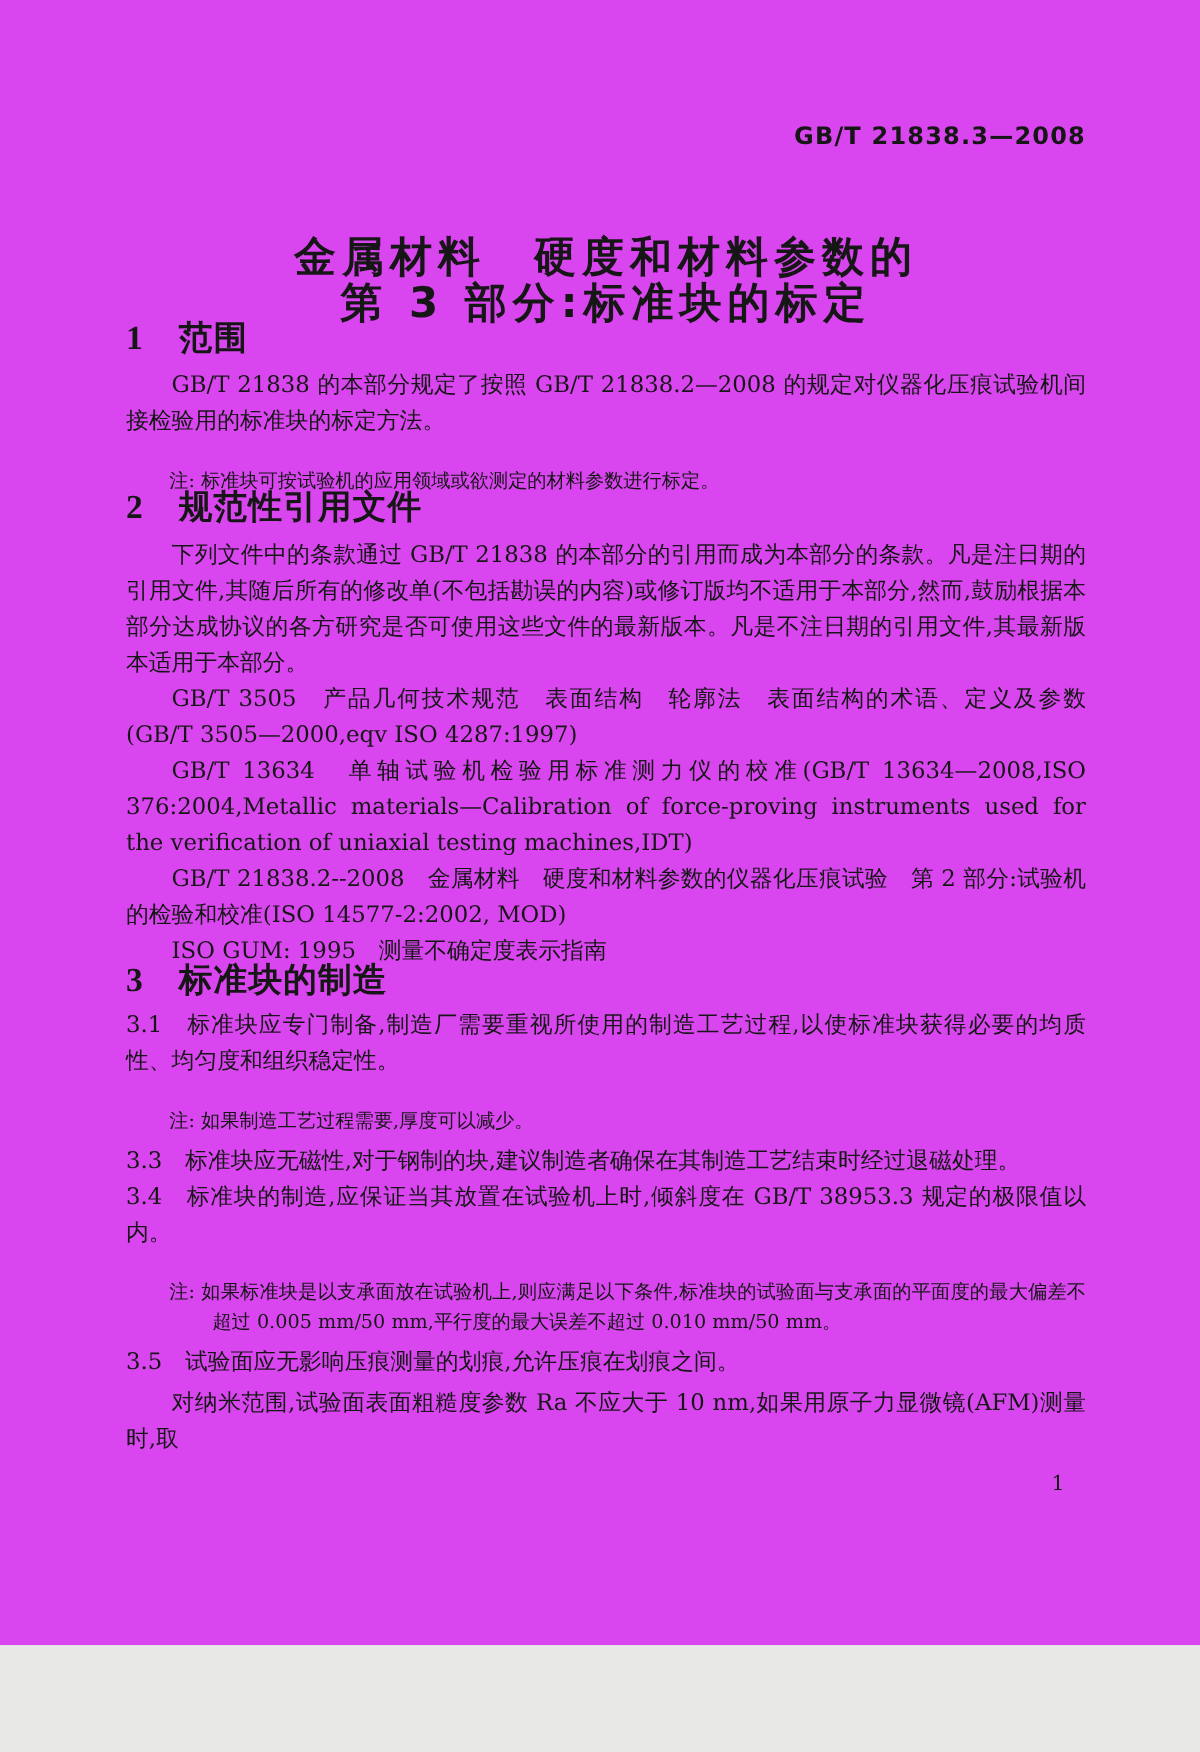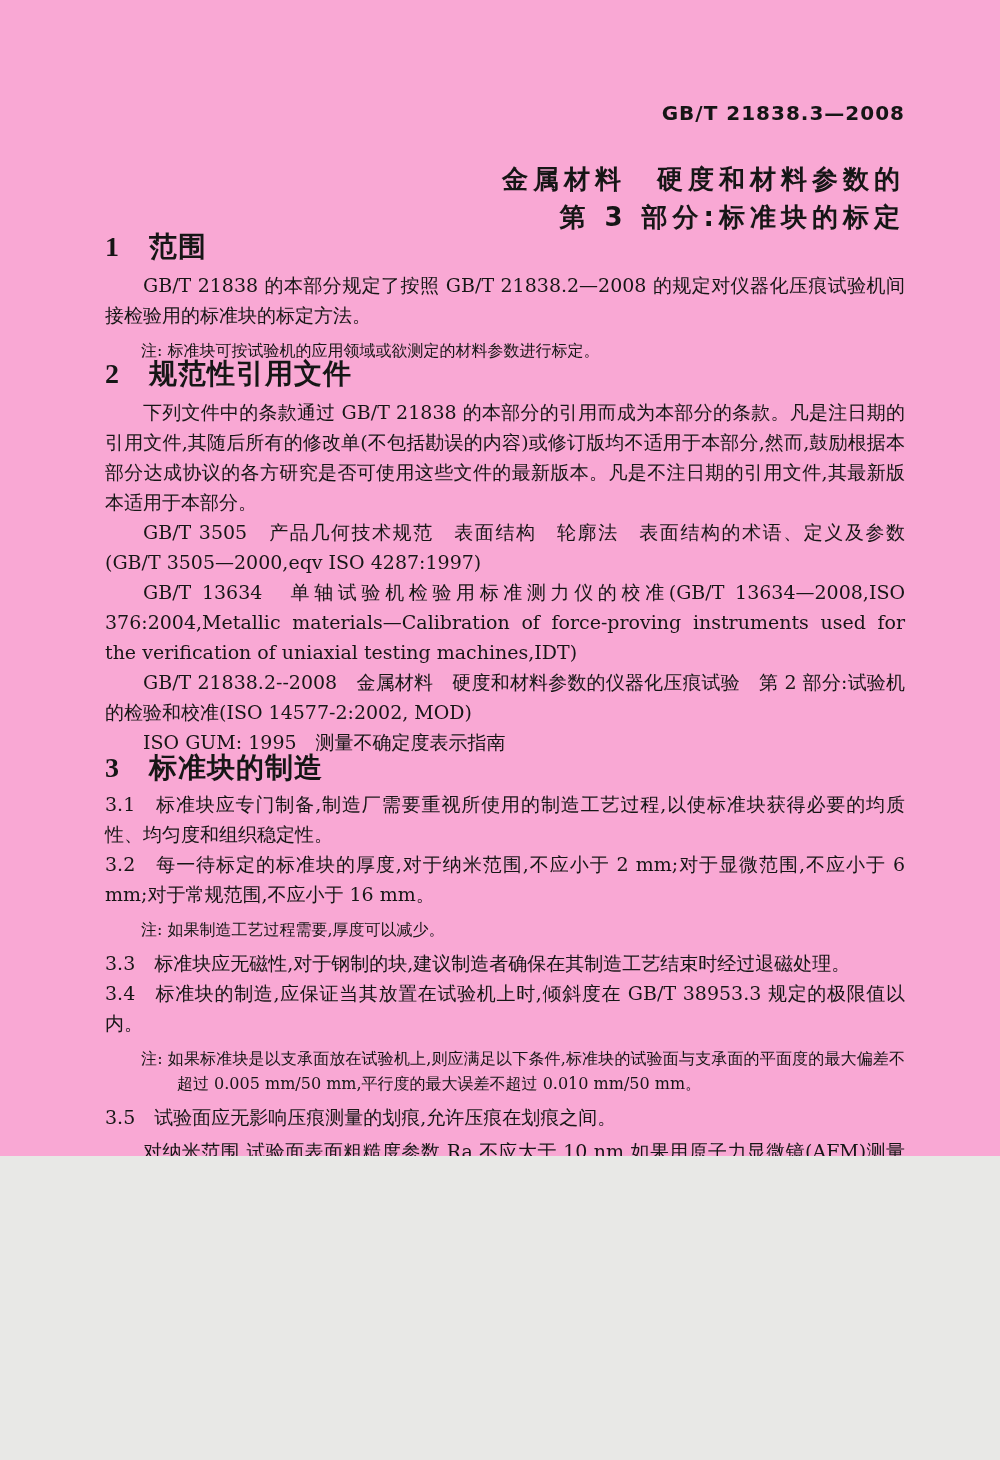--- a/index.html
+++ b/index.html
@@ -1,43 +1,43 @@
 <!DOCTYPE html>
 <html><head>
 <meta charset="utf-8">
 <style>
   html, body { margin: 0; padding: 0; background: #e8e8e6; }
   .page {
     position: relative;
     width: 1000px;
-    height: 1156px;
+    height: 1371px;
     margin: 0 auto;
-    background: #f9a8d4;
+    background: #d946ef;
     color: #161616;
     overflow: hidden;
     font-family: "DejaVu Serif", "Liberation Serif", serif;
   }
   .content { margin: 0 95px 0 105px; }
 
   .doc-number {
     padding-top: 102px;
     text-align: right;
     font-family: "DejaVu Sans", "Liberation Sans", sans-serif;
     font-weight: 700;
     font-size: 20px;
     line-height: 22px;
     letter-spacing: 1px;
   }
 
   .doc-title {
-    margin-top: 36px;
-    text-align: right;
+    margin-top: 72px;
+    text-align: center;
     font-family: "DejaVu Sans", "Liberation Sans", sans-serif;
     font-weight: 700;
-    font-size: 26px;
+    font-size: 35px;
     line-height: 38px;
     letter-spacing: 5px;
   }
 
   h2.sec-heading {
     font-family: Liberation Serif, serif;
     font-weight: 700;
     font-size: 28px;
     line-height: 22px;
     letter-spacing: 1px;
@@ -60,21 +60,21 @@
   .mt6  { margin-top: 6px; }
   .mt4  { margin-top: 4px; }
 
   .note {
     font-size: 16px;
     line-height: 25px;
     margin-left: 36px;
     padding-left: 36px;
     text-indent: -36px;
     text-align: justify;
-    margin-top: 8px;
+    margin-top: 22px;
   }
 
   .page-number {
     text-align: right;
     margin-top: 12px;
     padding-right: 18px;
     font-size: 17px;
     line-height: 22px;
   }
 </style>
@@ -97,21 +97,20 @@
 
     <h2 class="sec-heading h-s2">2　规范性引用文件</h2>
     <p class="body-text indent mt12">下列文件中的条款通过 GB/T 21838 的本部分的引用而成为本部分的条款。凡是注日期的引用文件,其随后所有的修改单(不包括勘误的内容)或修订版均不适用于本部分,然而,鼓励根据本部分达成协议的各方研究是否可使用这些文件的最新版本。凡是不注日期的引用文件,其最新版本适用于本部分。</p>
     <p class="body-text indent">GB/T 3505　产品几何技术规范　表面结构　轮廓法　表面结构的术语、定义及参数(GB/T 3505—2000,eqv ISO 4287:1997)</p>
     <p class="body-text indent">GB/T 13634　单轴试验机检验用标准测力仪的校准(GB/T 13634—2008,ISO 376:2004,Metallic materials—Calibration of force-proving instruments used for the verification of uniaxial testing machines,IDT)</p>
     <p class="body-text indent">GB/T 21838.2--2008　金属材料　硬度和材料参数的仪器化压痕试验　第 2 部分:试验机的检验和校准(ISO 14577-2:2002, MOD)</p>
     <p class="body-text indent">ISO GUM: 1995　测量不确定度表示指南</p>
 
     <h2 class="sec-heading h-s3">3　标准块的制造</h2>
     <p class="body-text mt10">3.1　标准块应专门制备,制造厂需要重视所使用的制造工艺过程,以使标准块获得必要的均质性、均匀度和组织稳定性。</p>
-    <p class="body-text">3.2　每一待标定的标准块的厚度,对于纳米范围,不应小于 2 mm;对于显微范围,不应小于 6 mm;对于常规范围,不应小于 16 mm。</p>
     <p class="note">注: 如果制造工艺过程需要,厚度可以减少。</p>
     <p class="body-text mt6">3.3　标准块应无磁性,对于钢制的块,建议制造者确保在其制造工艺结束时经过退磁处理。</p>
     <p class="body-text">3.4　标准块的制造,应保证当其放置在试验机上时,倾斜度在 GB/T 38953.3 规定的极限值以内。</p>
     <p class="note">注: 如果标准块是以支承面放在试验机上,则应满足以下条件,标准块的试验面与支承面的平面度的最大偏差不超过 0.005 mm/50 mm,平行度的最大误差不超过 0.010 mm/50 mm。</p>
     <p class="body-text mt6">3.5　试验面应无影响压痕测量的划痕,允许压痕在划痕之间。</p>
     <p class="body-text indent mt4">对纳米范围,试验面表面粗糙度参数 Ra 不应大于 10 nm,如果用原子力显微镜(AFM)测量时,取</p>
 
     <div class="page-number">1</div>
   </div>
 </div>

